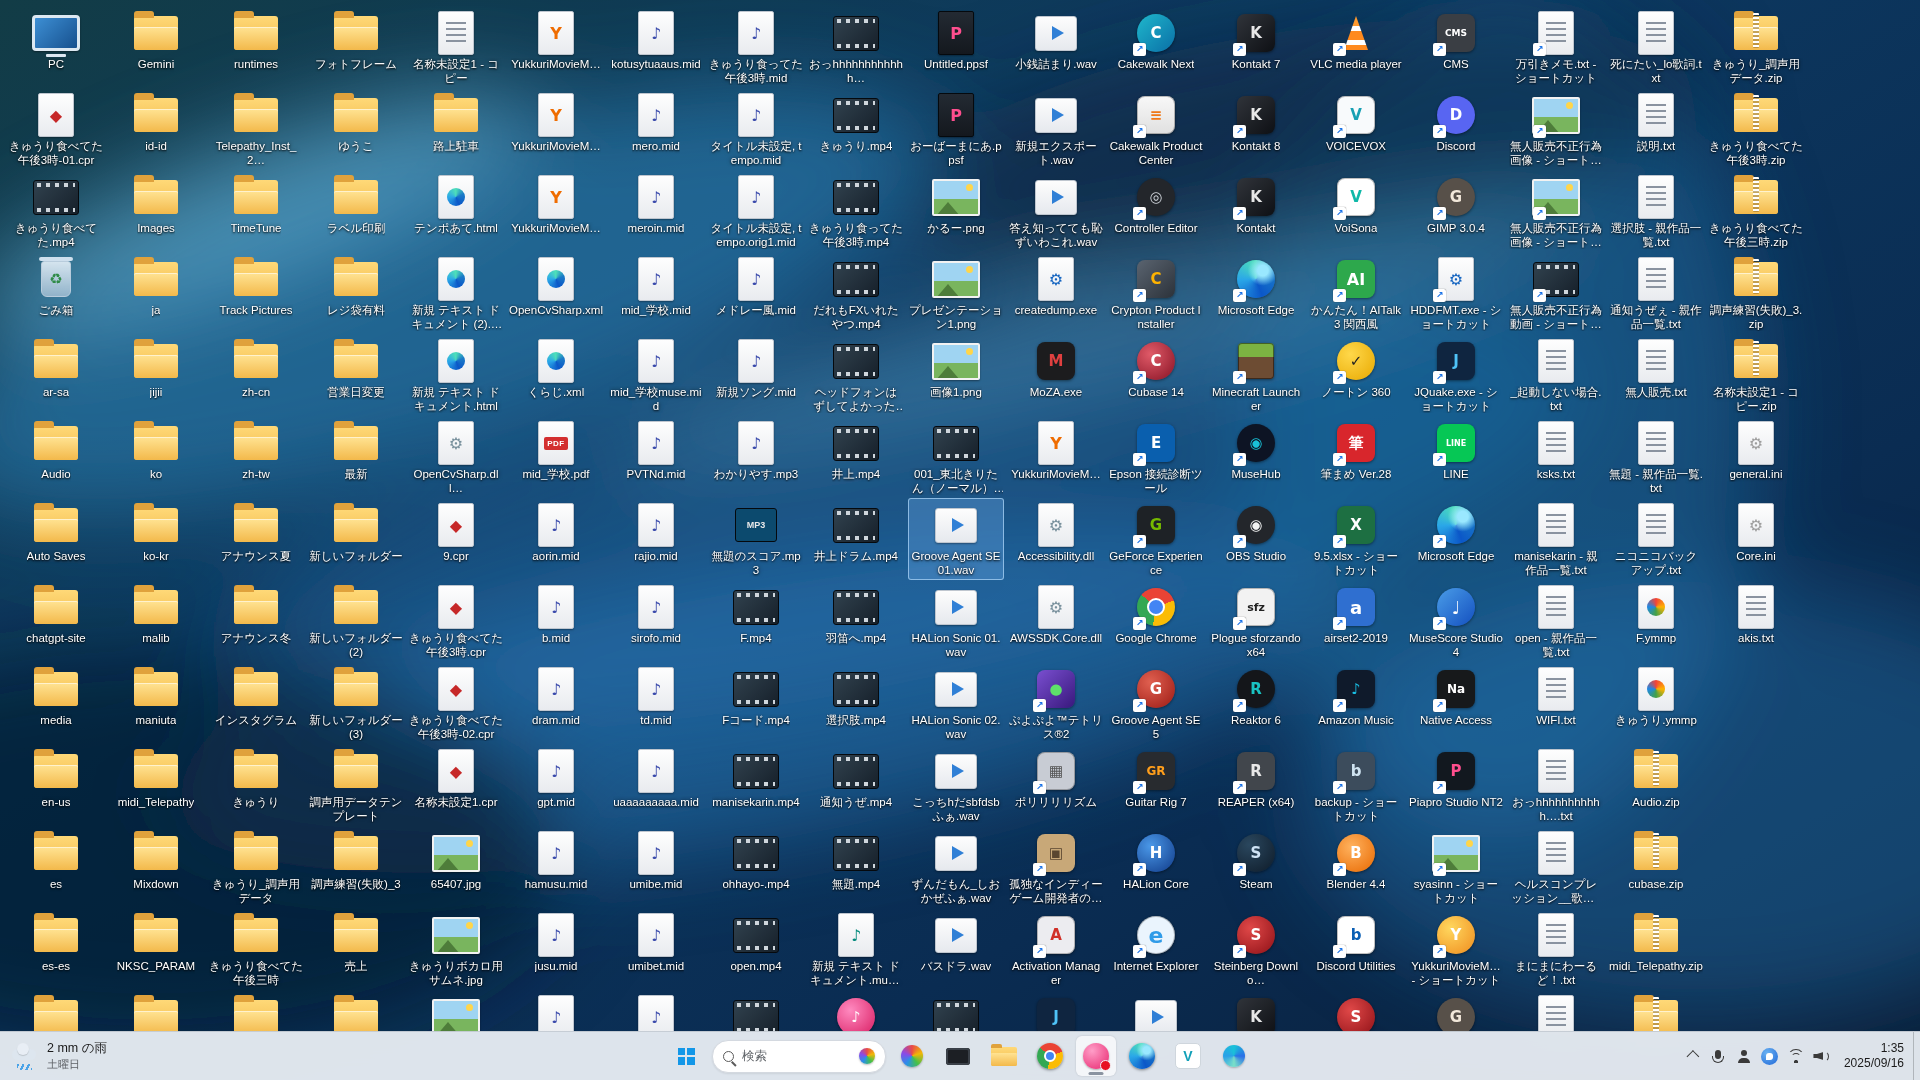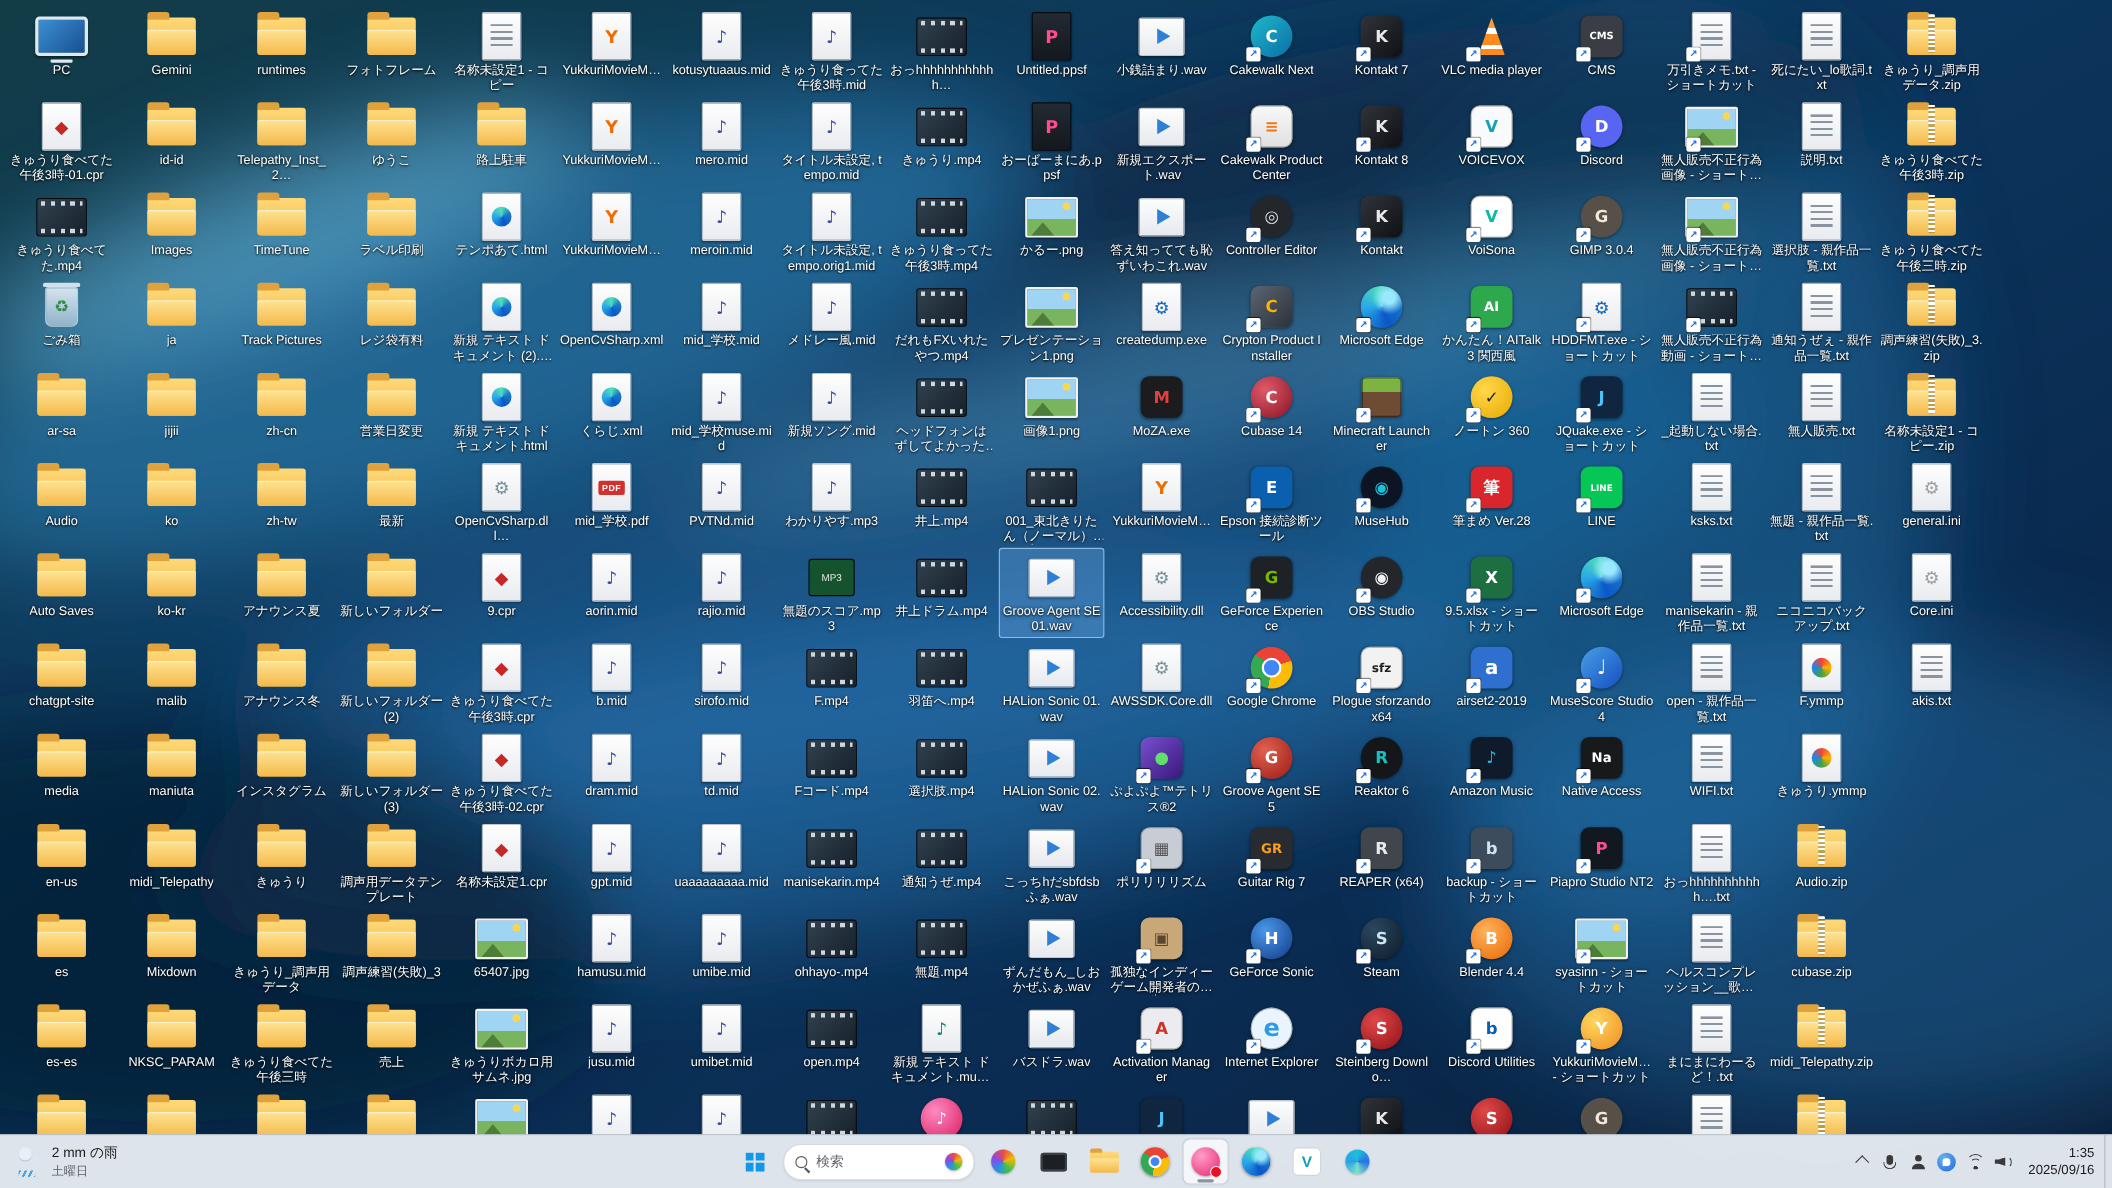--- a/index.html
+++ b/index.html
@@ -43,21 +43,21 @@
   
   .rbic{width:28px;height:34px;position:relative;background:linear-gradient(180deg,rgba(240,248,255,.85),rgba(168,194,214,.8));
     border:1px solid #b8ccdc;border-radius:3px 3px 6px 6px;display:flex;align-items:center;justify-content:center;color:#2e8b46;font-size:15px}
   .rbic::before{content:"";position:absolute;top:-5px;left:-3px;right:-3px;height:4px;background:#cfe0ee;border-radius:2px}
   
   .vidic{width:44px;height:33px;background:linear-gradient(135deg,#31424f,#16202a);border-radius:3px;position:relative;border:1px solid #05090d}
   .vidic::before,.vidic::after{content:"";position:absolute;left:3px;right:3px;height:4px;
     background:repeating-linear-gradient(90deg,#cfd6dc 0 4px,transparent 4px 9px)}
   .vidic::before{top:2px}.vidic::after{bottom:2px}
   
-  .mp3i{width:40px;height:32px;background:#14532d;border:1px solid #05090d;border-radius:3px;color:#e8e8e8;font-size:9px;font-weight:normal;display:flex;align-items:center;justify-content:center}
+  .mp3i{width:40px;height:32px;background:#0c4a6e;border:1px solid #05090d;border-radius:3px;color:#e8e8e8;font-size:9px;font-weight:bold;display:flex;align-items:center;justify-content:center}
   
   .wavic{width:40px;height:33px;background:linear-gradient(180deg,#fdfdfd,#e6e9ee);border:1px solid #bfc6cf;border-radius:3px;display:flex;align-items:center;justify-content:center;box-shadow:0 1px 2px rgba(0,0,0,.35)}
   .wavic .play{width:0;height:0;border-left:12px solid #2f7fd6;border-top:7px solid transparent;border-bottom:7px solid transparent;margin-left:3px}
   
   .imgt{width:44px;height:33px;border:2px solid #f2f2f2;border-radius:2px;background:linear-gradient(180deg,#9fd4f2 0 55%,#79b55e 55%);position:relative;overflow:hidden;box-shadow:0 1px 2px rgba(0,0,0,.4)}
   .imgt::before{content:"";position:absolute;bottom:-2px;left:2px;border-left:12px solid transparent;border-right:12px solid transparent;border-bottom:14px solid #4e7d3a}
   .imgt::after{content:"";position:absolute;top:3px;right:5px;width:7px;height:7px;border-radius:50%;background:#ffd54a}
   
   .doc{width:34px;height:42px;background:linear-gradient(180deg,#fefefe,#e9ebef);border:1px solid #bfc6cf;border-radius:2px;
     display:flex;align-items:center;justify-content:center;position:relative;box-shadow:0 1px 2px rgba(0,0,0,.35)}
@@ -1272,21 +1272,21 @@
         </div>
         <div class="lbl">Guitar Rig 7</div>
       </div>
       <div class="cell">
         <div class="ic">
           <div class="appic round" style="background: radial-gradient(circle at 35% 32%, rgb(74, 152, 232), rgb(16, 58, 136));">
             <span>H</span>
           </div>
           <span class="scar">↗</span>
         </div>
-        <div class="lbl">GeForce Sonic</div>
+        <div class="lbl">HALion Core</div>
       </div>
       <div class="cell">
         <div class="ic">
           <div class="appic round" style="background: rgb(234, 244, 253); box-shadow: rgba(0, 0, 0, 0.25) 0px 0px 0px 1px inset, rgba(0, 0, 0, 0.45) 0px 1px 3px;">
             <span style="color: rgb(47, 155, 232); font-size: 22px;">e</span>
           </div>
           <span class="scar">↗</span>
         </div>
         <div class="lbl">Internet Explorer</div>
       </div>
@@ -1435,21 +1435,21 @@
           <div class="appic" style="background: rgb(255, 255, 255); box-shadow: rgba(0, 0, 0, 0.25) 0px 0px 0px 1px inset, rgba(0, 0, 0, 0.45) 0px 1px 3px;">
             <span style="color: rgb(16, 184, 168);">V</span>
           </div>
           <span class="scar">↗</span>
         </div>
         <div class="lbl">VoiSona</div>
       </div>
       <div class="cell">
         <div class="ic">
           <div class="appic" style="background: rgb(45, 168, 76);">
-            <span style="font-size: 12px;">AI</span>
+            <span style="font-size: 16px;">AI</span>
           </div>
           <span class="scar">↗</span>
         </div>
         <div class="lbl">かんたん！AITalk 3 関西風</div>
       </div>
       <div class="cell">
         <div class="ic">
           <div class="appic round" style="background: radial-gradient(circle at 35% 32%, rgb(255, 216, 74), rgb(232, 168, 0));">
             <span style="color: rgb(34, 34, 34);">✓</span>
           </div>

